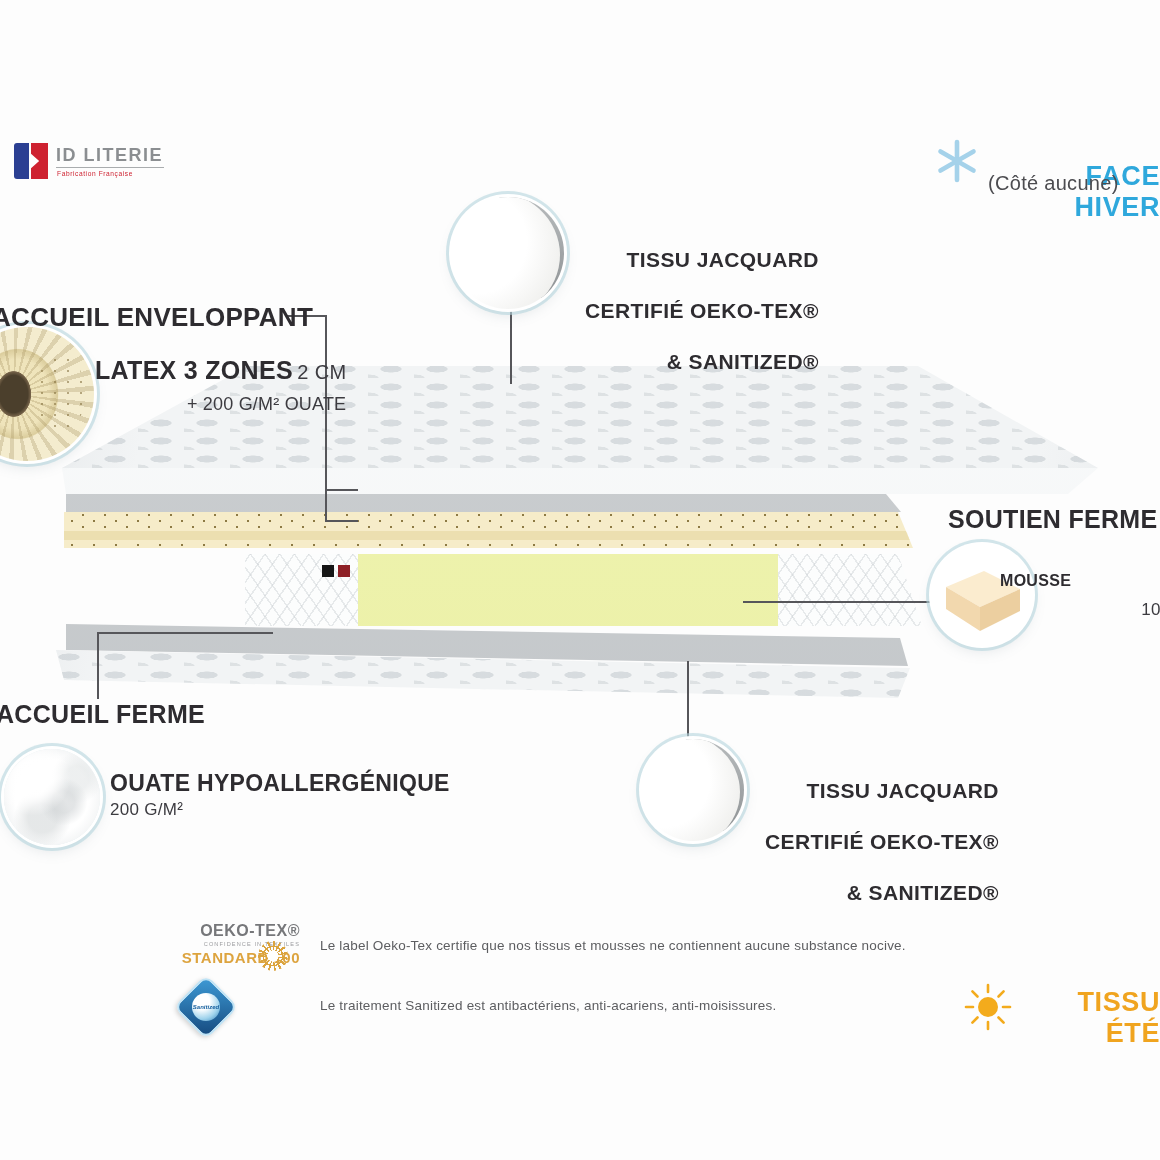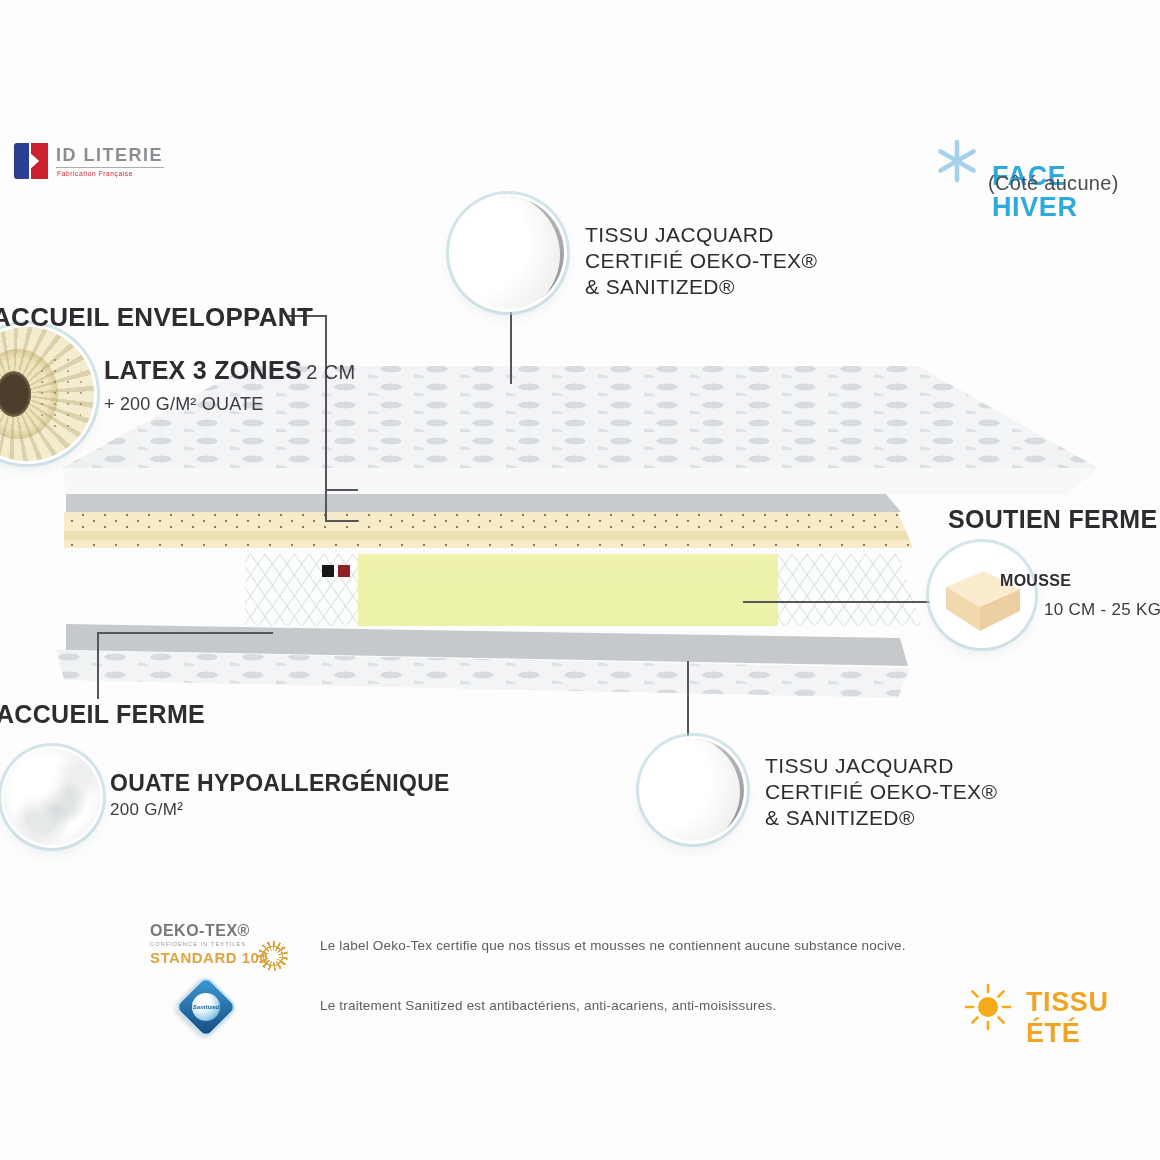--- a/index.html
+++ b/index.html
@@ -1,23 +1,23 @@
 <!DOCTYPE html>
 <html><head>
 <meta charset="utf-8">
 <style>
   html,body{margin:0;padding:0;background:#fdfdfd;}
   #canvas{position:relative;width:1160px;height:1160px;overflow:hidden;
-          font-family:"Liberation Sans",sans-serif;color:#2e2c30;background:#fdfdfd;}
+          font-family:"Liberation Sans",sans-serif;color:#2e2c30;background:#fdfdfd;text-align:right;}
   [data-name]{box-sizing:border-box;}
 
   
   .h-xl{font-weight:700;font-size:26px;letter-spacing:.3px;white-space:nowrap;}
   .h-lg{font-weight:700;font-size:23px;letter-spacing:.3px;white-space:nowrap;}
-  .h-med{font-weight:400;font-size:21px;line-height:26px;letter-spacing:.4px;white-space:nowrap;}
+  .h-med{font-weight:700;font-size:21px;line-height:26px;letter-spacing:.4px;white-space:nowrap;margin-top:25px;}
   .note{font-size:18px;line-height:22px;color:#3c3b40;letter-spacing:.2px;white-space:nowrap;}
   .spec{font-size:17px;color:#3c3b40;letter-spacing:.3px;white-space:nowrap;}
   .abs{position:absolute;}
 
   
   .cline{position:absolute;background:#56565a;}
 
   
   .pcircle{position:absolute;border-radius:50%;background:#fff;overflow:hidden;
     box-shadow:0 0 0 3px #ffffff,0 0 0 6px rgba(182,214,221,.6),0 6px 14px rgba(110,130,140,.18);}
@@ -165,21 +165,21 @@
   <div class="abs" id="face-hiver-title" data-name="face-hiver-title">FACE HIVER</div>
   <div class="abs" id="face-hiver-sub" data-name="face-hiver-subtitle">(Côté aucune)</div>
 
   <div class="abs" style="left:585px;top:222px;" data-name="tissu-top-callout">
     <div class="h-med" data-name="tissu-top-line1">TISSU JACQUARD</div>
     <div class="h-med" data-name="tissu-top-line2">CERTIFIÉ OEKO-TEX®</div>
     <div class="h-med" data-name="tissu-top-line3">&amp; SANITIZED®</div>
   </div>
 
   <div class="abs h-xl" style="left:-8px;top:302px;" data-name="accueil-enveloppant-title">ACCUEIL ENVELOPPANT</div>
-  <div class="abs" style="left:104px;top:356px;" data-name="latex-callout">
+  <div class="abs" style="left:95px;top:356px;" data-name="latex-callout">
     <span class="h-xl" style="font-size:25px;" data-name="latex-title">LATEX 3 ZONES</span>
     <span style="font-size:20px;color:#3c3b40;letter-spacing:.3px;" data-name="latex-size">2 CM</span>
     <div class="note" style="margin-top:8px;" data-name="latex-note1">+ 200 G/M² OUATE</div>
   </div>
 
   <div class="abs h-xl" style="left:948px;top:505px;font-size:25px;" data-name="soutien-ferme-title">SOUTIEN FERME</div>
   <div class="abs h-xl" style="left:1000px;top:572px;font-size:16px;" data-name="mousse-title">MOUSSE</div>
   <div class="abs spec" style="left:1044px;top:600px;width:240px;" data-name="mousse-spec">10 CM - 25 KG/M³</div>
 
   <div class="abs h-xl" style="left:-4px;top:700px;font-size:25px;" data-name="accueil-ferme-title">ACCUEIL FERME</div>

